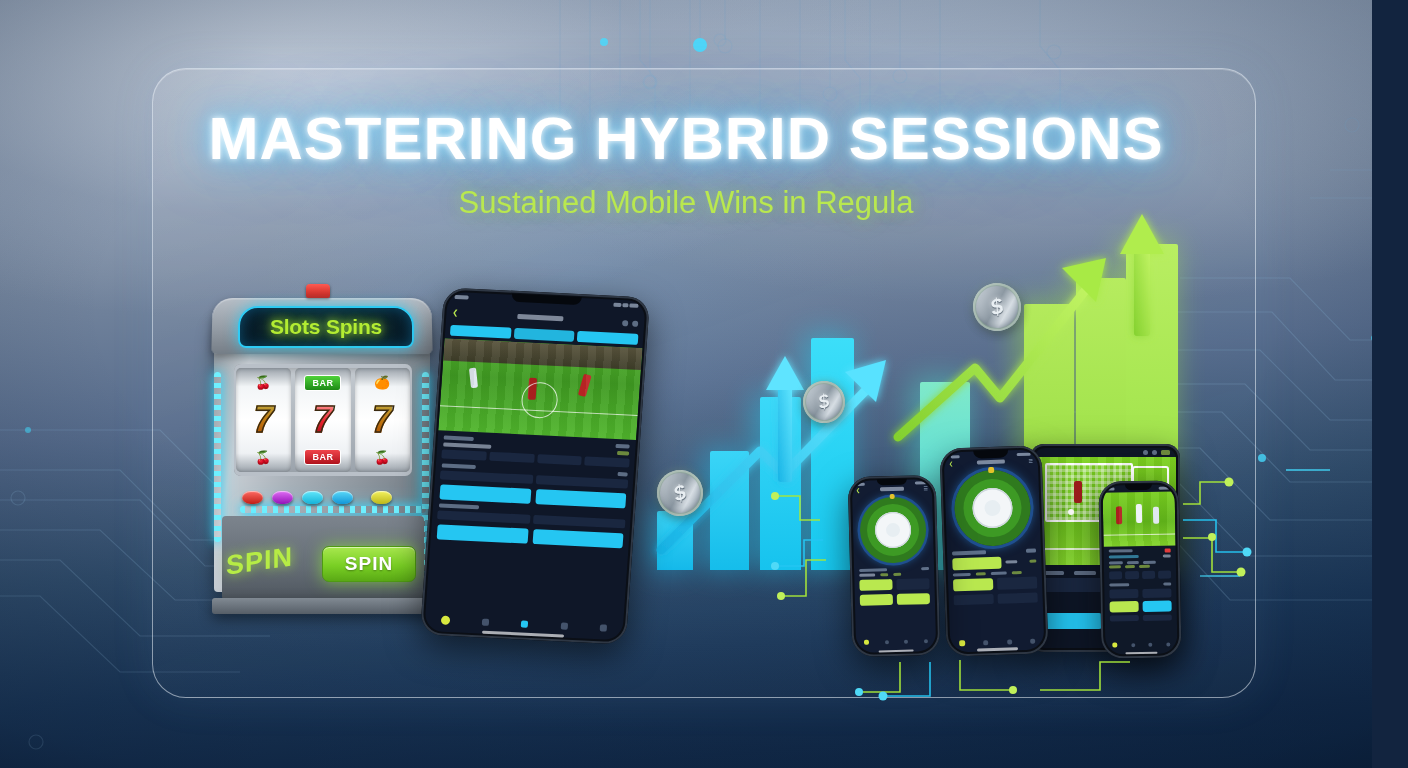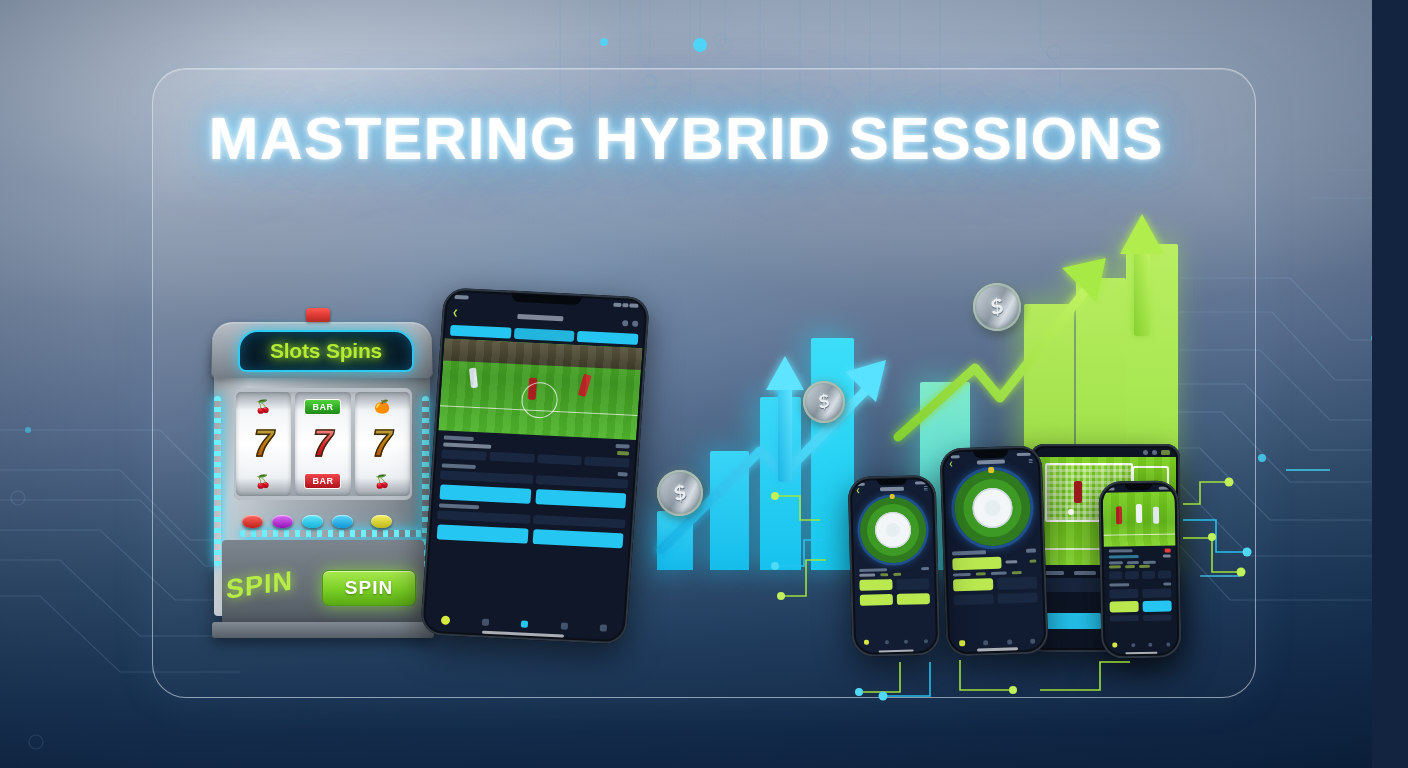--- a/index.html
+++ b/index.html
@@ -56,21 +56,21 @@
     text-shadow:0 0 14px rgba(150,230,70,0.45), 0 0 30px rgba(130,220,60,0.22);
   }
   .subtitle span{ display:block; }
 
   
   .bar{ position:absolute; bottom:0; border-radius:2px 2px 0 0; }
   #chart{ position:absolute; left:640px; top:240px; width:560px; height:330px; }
   .bar-glow{ position:absolute; filter:blur(14px); opacity:.45; border-radius:6px; }
 
   
-  #slot{ position:absolute; left:196px; top:304px; width:256px; height:356px; }
+  #slot{ position:absolute; left:196px; top:280px; width:256px; height:356px; }
   .sm-body{
     position:absolute; left:18px; top:40px; width:216px; height:272px;
     background:linear-gradient(100deg,#8c949c 0%, #c8ced4 16%, #a8b0b8 40%, #8d959d 68%, #6e767f 100%);
     border-radius:8px 10px 4px 4px;
     box-shadow:0 6px 18px rgba(0,0,0,.4), inset 0 1px 0 rgba(255,255,255,.5);
   }
   .sm-top{
     position:absolute; left:16px; top:18px; width:220px; height:56px;
     background:linear-gradient(180deg,#b7bec6 0%, #949ca5 55%, #757d86 100%);
     border-radius:20px 20px 6px 6px;
@@ -254,20 +254,21 @@
     </g>
   </svg>
 
   <div class="bg-vignette"></div>
   <div class="bg-glowcenter"></div>
 
   <div class="glass"></div>
 
   <div class="title">MASTERING HYBRID SESSIONS</div>
   <div class="subtitle">
+    <span>Sustained Mobile Wins in Regula</span>
   </div>
 
   <div id="chart">
 
     <div class="bar-glow" style="left:10px;  bottom:0;  width:40px;  height:62px;  background:#1fc2ef;"></div>
     <div class="bar-glow" style="left:62px;  bottom:0;  width:44px;  height:122px; background:#1fc6f0;"></div>
     <div class="bar-glow" style="left:112px; bottom:0;  width:46px;  height:176px; background:#21ccf1;"></div>
     <div class="bar-glow" style="left:163px; bottom:0;  width:48px;  height:236px; background:#22d2f2;"></div>
     <div class="bar-glow" style="left:272px; bottom:0;  width:56px;  height:192px; background:#4fe3cf;"></div>
     <div class="bar-glow" style="left:376px; bottom:0;  width:56px;  height:270px; background:#9ee247;"></div>

